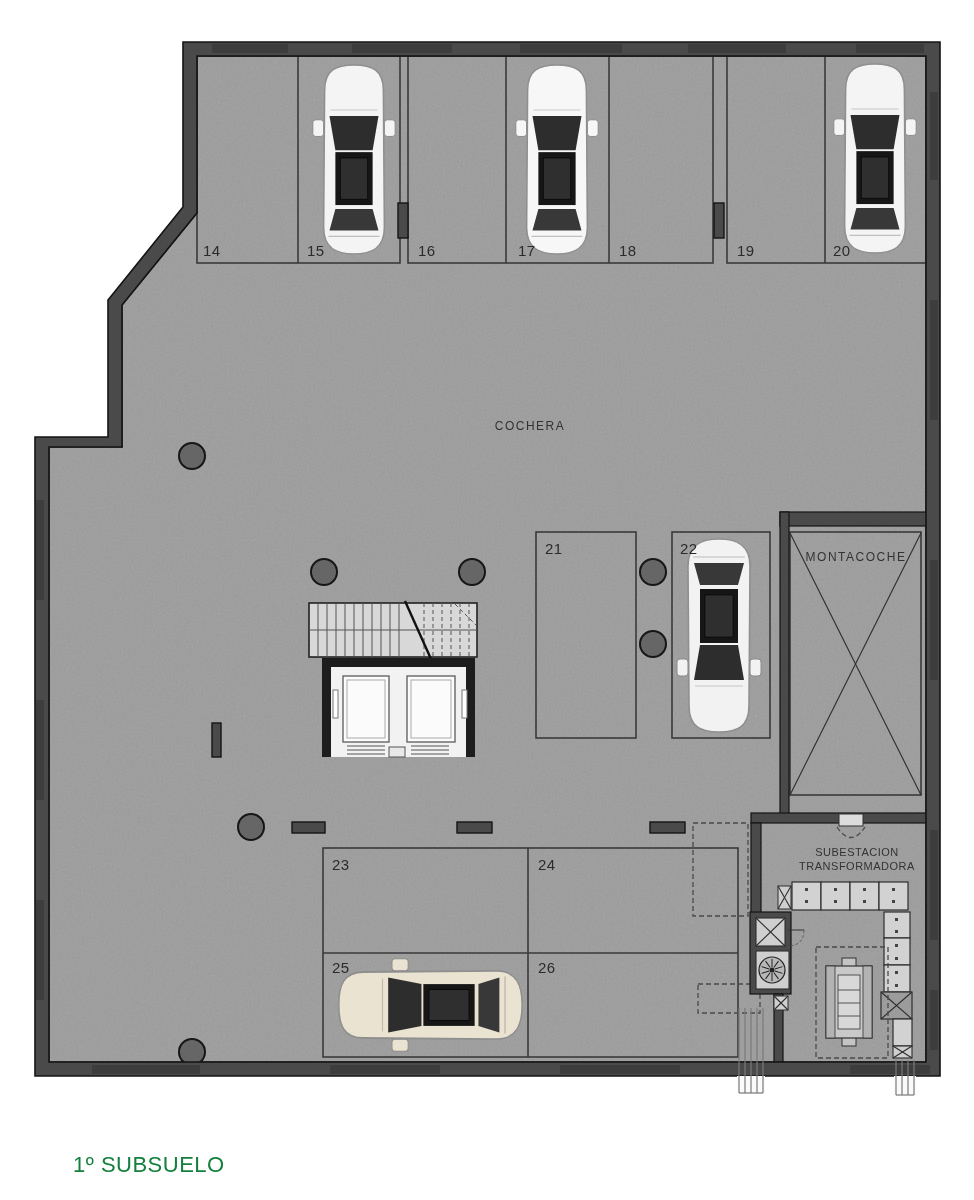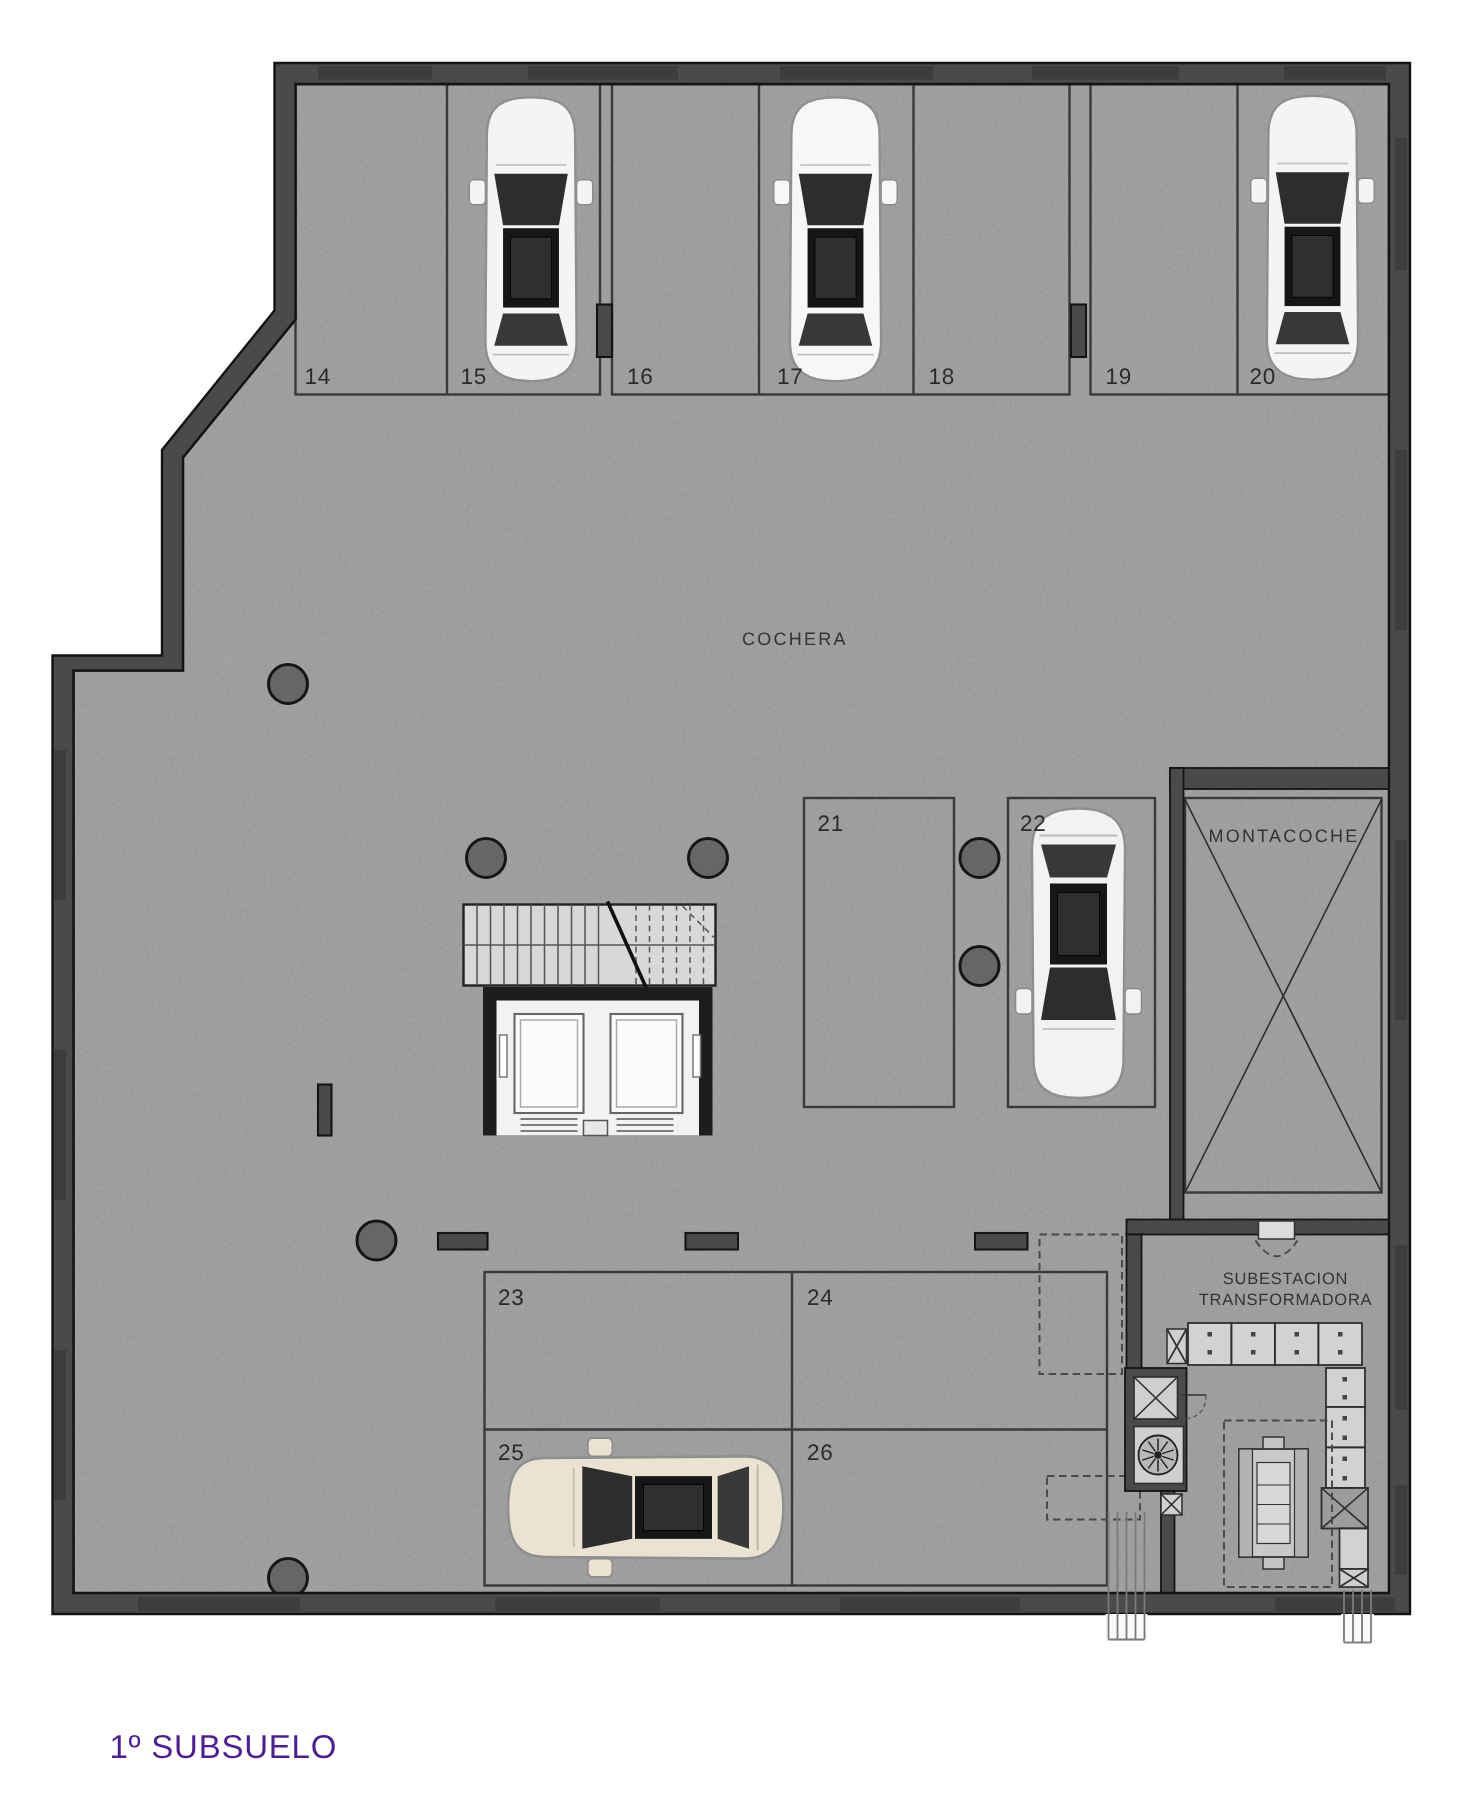--- a/index.html
+++ b/index.html
@@ -9,21 +9,21 @@
   .dash{stroke:#4a4a4a;stroke-width:1.3;fill:none;stroke-dasharray:5 3;}
   .lbl{font-family:"Liberation Sans",sans-serif;font-size:15px;fill:#2b2b2b;letter-spacing:0.5px;}
   .lbl-room{font-family:"Liberation Sans",sans-serif;font-size:12px;fill:#333;letter-spacing:1.5px;}
   .lbl-sub{font-family:"Liberation Sans",sans-serif;font-size:11px;fill:#333;letter-spacing:0.5px;}
   .tread{stroke:#555;stroke-width:1;}
   .tread-d{stroke:#555;stroke-width:1;stroke-dasharray:4 3;}
   .panel{fill:#d2d2d2;stroke:#2e2e2e;stroke-width:1.2;}
   .xline{stroke:#2e2e2e;stroke-width:1.1;}
   .hatchmark{fill:#2f2f2f;opacity:0.45;}
   .grille{stroke:#7a7a7a;stroke-width:1.2;}
-  .plan-title{position:absolute;left:73px;top:1152px;font-size:22px;color:#4c1d95;letter-spacing:0.5px;}
+  .plan-title{position:absolute;left:73px;top:1152px;font-size:22px;color:#15803d;letter-spacing:0.5px;}
 </style>
 </head>
 <body>
 
 <div class="stage">
 <svg width="974" height="1200" viewBox="0 0 974 1200">
   <defs>
     <clipPath id="floorClip">
       <polygon points="197,56 926,56 926,1062 49,1062 49,447 122,447 122,305 197,213"></polygon>
     </clipPath>

